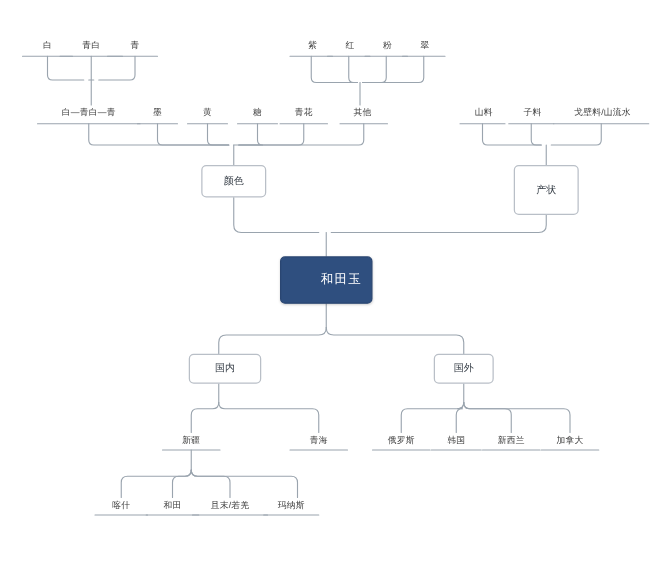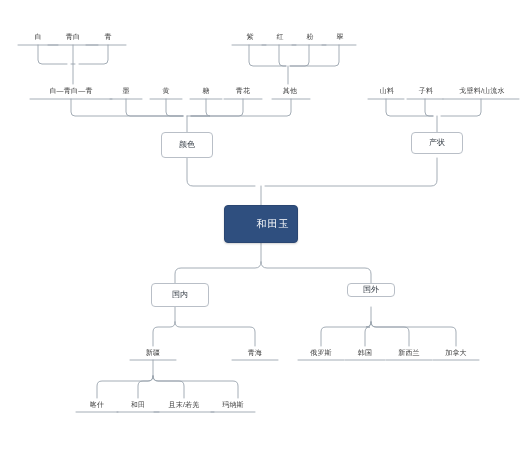--- a/index.html
+++ b/index.html
@@ -156,23 +156,23 @@
       <path d="M153 376 Q153 381 158 381 L179 381 Q184 381 184 386 L184 398"></path>
       <path d="M153 376 Q153 381 158 381 L233 381 Q238 381 238 386 L238 398"></path>
 
     </g>
   </svg>
 
   <div class="node root" style="left: 224px; top: 205px; width: 74px; height: 38px; padding-left: 24px;">和田玉</div>
 
   <div id="node-layer">
       <div class="node boxed" style="left: 161px; top: 132px; width: 52px; height: 26px;">颜色</div>
-      <div class="node boxed" style="left: 411px; top: 132px; width: 52px; height: 22px;">产状</div>
+      <div class="node boxed" style="left: 411px; top: 132px; width: 52px; height: 40px;">产状</div>
       <div class="node boxed" style="left: 151px; top: 283px; width: 58px; height: 24px;">国内</div>
-      <div class="node boxed" style="left: 347px; top: 283px; width: 48px; height: 14px;">国外</div>
+      <div class="node boxed" style="left: 347px; top: 283px; width: 48px; height: 24px;">国外</div>
       <div class="node plain" style="left: 35px; top: 84px; width: 72px; height: 13px;">白—青白—青</div>
       <div class="node plain" style="left: 115px; top: 84px; width: 22px; height: 13px;">墨</div>
       <div class="node plain" style="left: 155px; top: 84px; width: 22px; height: 13px;">黄</div>
       <div class="node plain" style="left: 195px; top: 84px; width: 22px; height: 13px;">糖</div>
       <div class="node plain" style="left: 228px; top: 84px; width: 30px; height: 13px;">青花</div>
       <div class="node plain" style="left: 276px; top: 84px; width: 28px; height: 13px;">其他</div>
       <div class="node plain" style="left: 28px; top: 30px; width: 20px; height: 13px;">白</div>
       <div class="node plain" style="left: 60px; top: 30px; width: 26px; height: 13px;">青白</div>
       <div class="node plain" style="left: 98px; top: 30px; width: 20px; height: 13px;">青</div>
       <div class="node plain" style="left: 240px; top: 30px; width: 20px; height: 13px;">紫</div>

